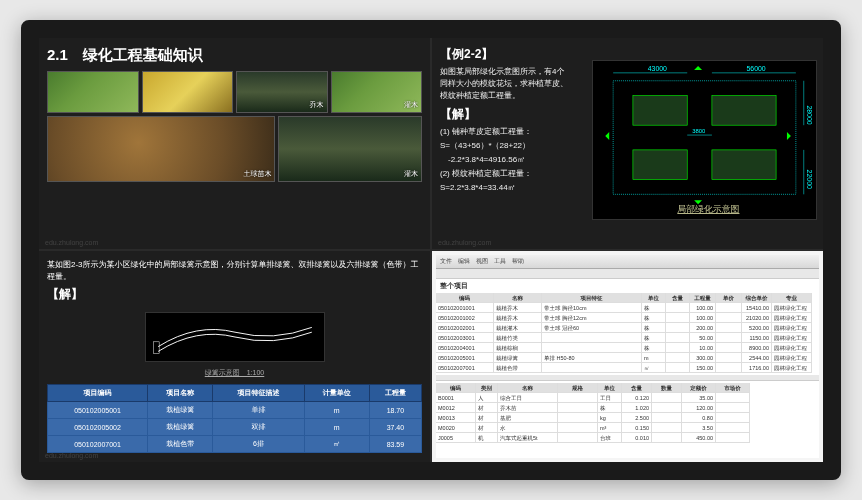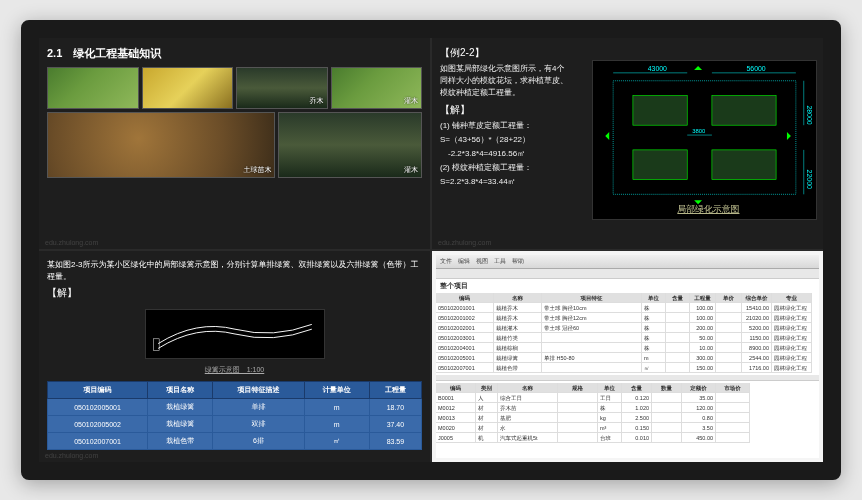--- a/index.html
+++ b/index.html
@@ -1,28 +1,28 @@
 <!DOCTYPE html>
 <html><head>
 <meta charset="utf-8">
 <style>
 *{margin:0;padding:0;box-sizing:border-box}
 body{background:#e8e8e8;font-family:"Microsoft YaHei",SimSun,sans-serif;display:flex;align-items:center;justify-content:center;height:500px;width:862px}
 .frame{width:820px;height:460px;background:#2a2a2a;border:18px solid #1a1a1a;border-radius:8px;box-shadow:0 4px 20px rgba(0,0,0,.3);position:relative;display:grid;grid-template-columns:1fr 1fr;grid-template-rows:1fr 1fr;gap:2px}
 .panel{background:#1e1e1e;color:#fff;padding:8px;font-size:9px;position:relative;overflow:hidden}
 .panel.light{background:#f5f5f5;color:#333}
-.title{font-size:11px;font-weight:bold;margin-bottom:6px;color:#fff}
+.title{font-size:15px;font-weight:bold;margin-bottom:6px;color:#fff}
 .imgrow{display:flex;gap:3px;margin-bottom:3px}
 .thumb{flex:1;height:42px;position:relative;background:linear-gradient(135deg,#4a7c2e 0%,#6b9c3f 40%,#8fb85a 100%);border:1px solid #555}
 .thumb.yellow{background:linear-gradient(135deg,#c9a82e 0%,#e6d15a 50%,#8a7020 100%)}
 .thumb.soil{background:radial-gradient(circle at 40% 40%,#a0753a 0%,#6b4d28 60%,#3e2e1a 100%)}
 .thumb.dark{background:linear-gradient(180deg,#2a3a2a 0%,#4a5a3a 50%,#1a2a1a 100%)}
 .tlabel{position:absolute;bottom:2px;right:3px;font-size:7px;color:#fff;text-shadow:0 0 2px #000}
 .watermark{position:absolute;bottom:3px;left:6px;font-size:7px;color:rgba(255,255,255,.15)}
-.bracket{font-weight:normal;color:#fff;margin-bottom:3px;font-size:10px}
+.bracket{font-weight:bold;color:#fff;margin-bottom:3px;font-size:12px}
 .txt{font-size:8px;line-height:1.5;margin-bottom:2px;color:#eee}
 .cad{position:absolute;right:6px;top:22px;width:225px;height:160px;background:#000;border:1px solid #333}
 .cad svg{width:100%;height:100%}
 .p3-body{font-size:8px;line-height:1.5}
 .curve{margin:6px auto;width:180px;height:50px;background:#000;position:relative;border:1px solid #333}
 .curve svg{width:100%;height:100%}
 .curvelabel{text-align:center;font-size:7px;color:#aaa;text-decoration:underline}
 .tbl{width:100%;border-collapse:collapse;margin-top:6px;font-size:7px}
 .tbl th{background:#2a5a9a;color:#fff;padding:3px;border:1px solid #1a3a6a}
 .tbl td{background:#3a6aaa;color:#fff;padding:3px;border:1px solid #2a5a9a;text-align:center}

